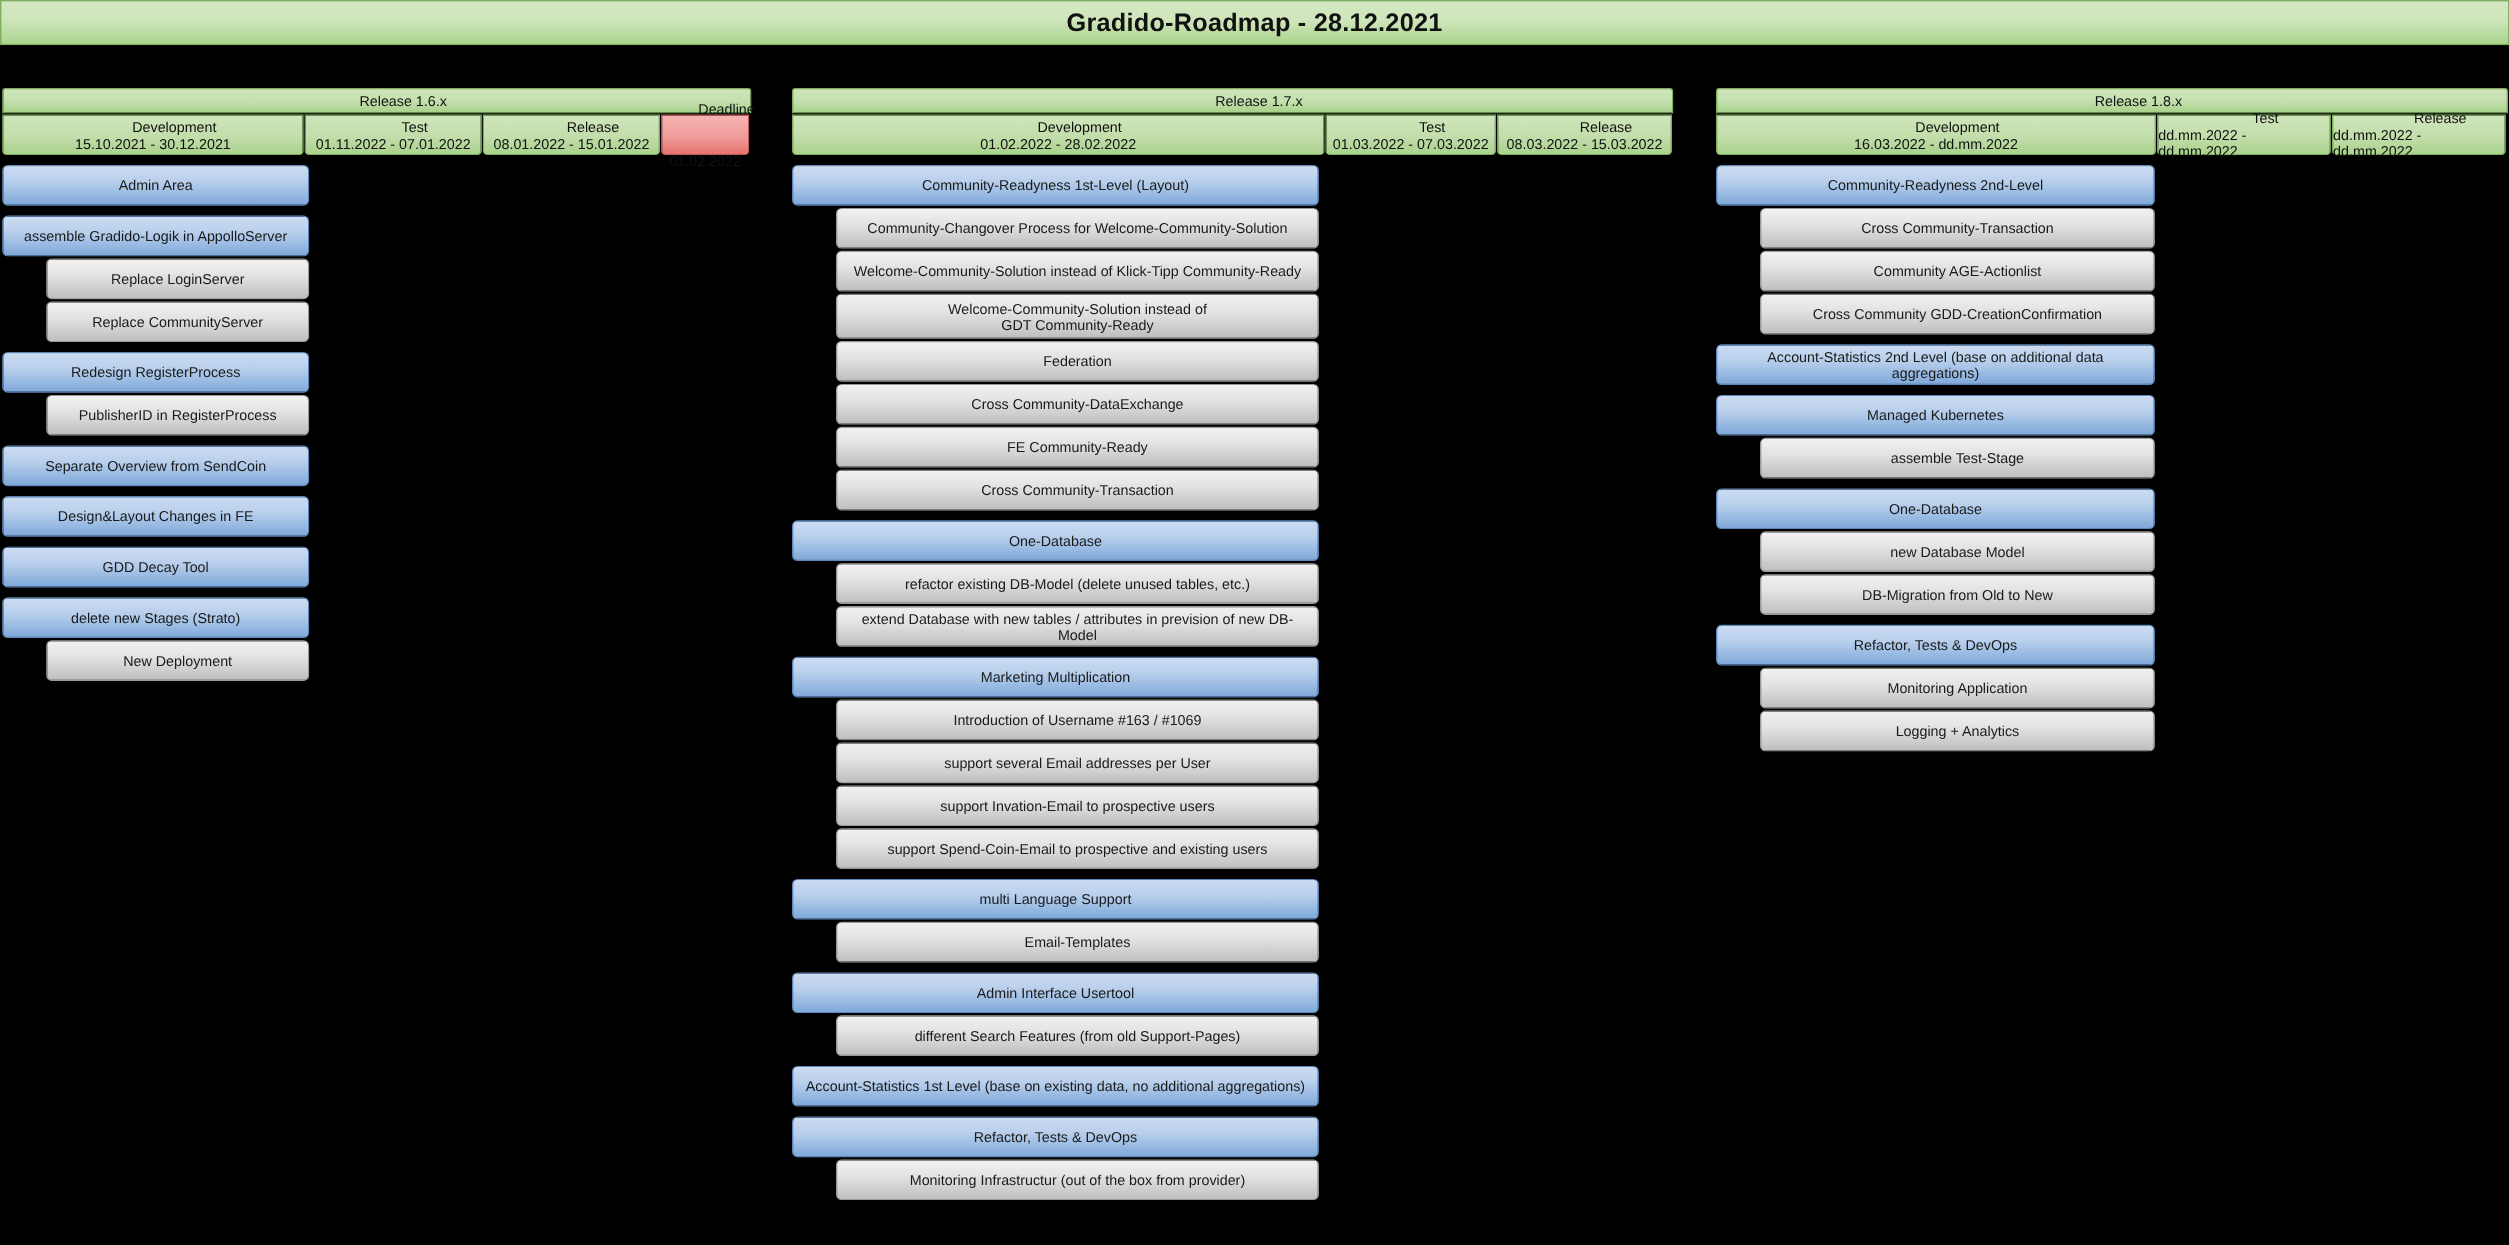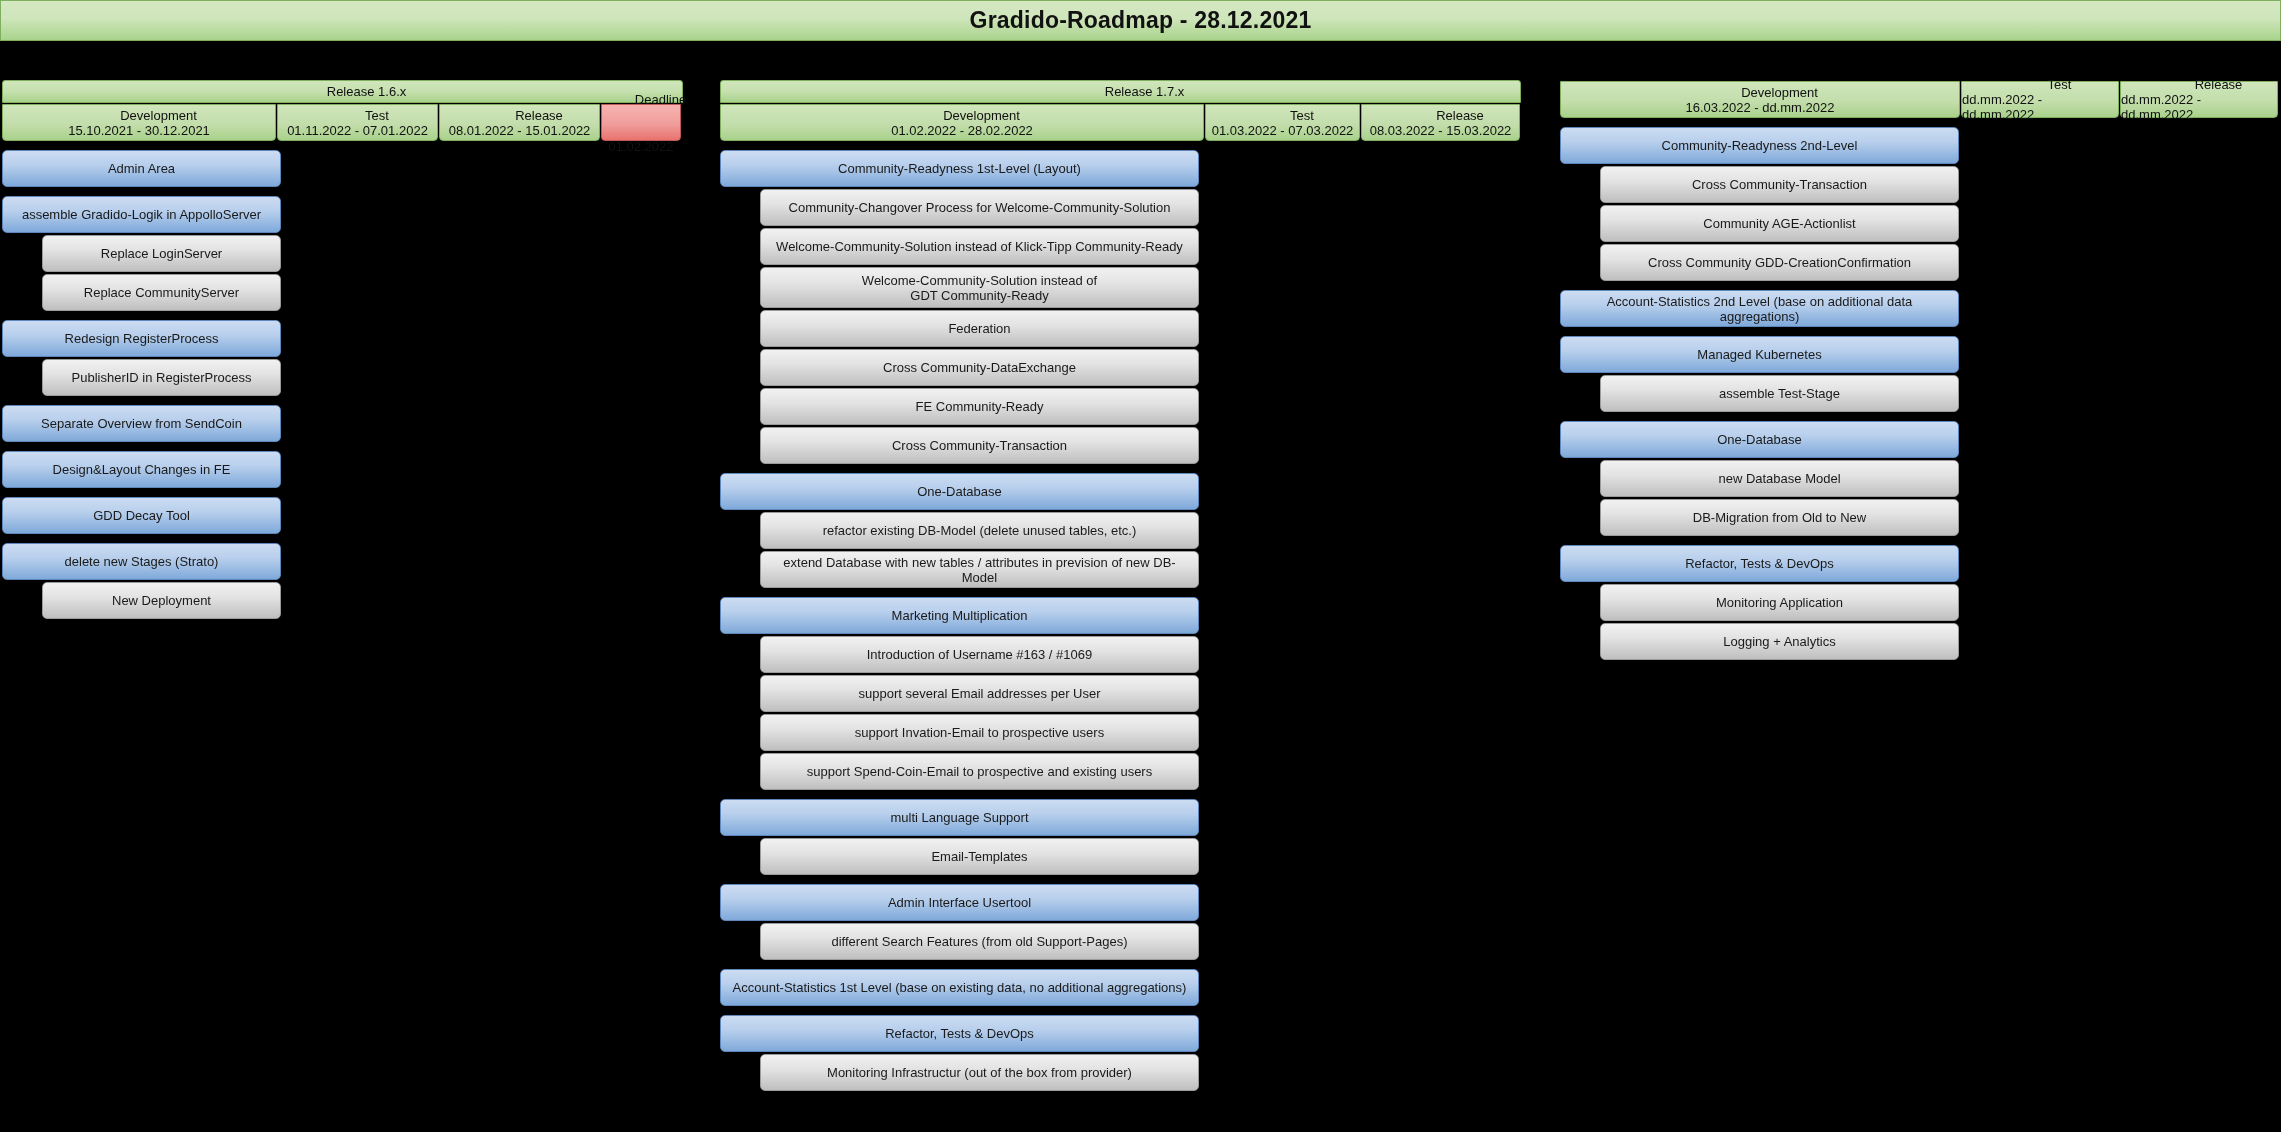--- a/index.html
+++ b/index.html
@@ -282,20 +282,21 @@
       <div class="task epic gap-before">
         <span>Refactor, Tests &amp; DevOps</span>
       </div>
       <div class="task sub">
         <span>Monitoring Infrastructur (out of the box from provider)</span>
       </div>
     </div>
 </div>
 
 <div class="column col-3">
+  <div class="release-title">Release 1.8.x</div>
   <div class="phase-row">
       <div class="phase" style="width: 400px;">
         <span class="phase-name">Development</span>
         <span class="phase-dates">16.03.2022 - dd.mm.2022</span>
       </div>
       <div class="phase" style="width: 158px;">
         <span class="phase-name">Test</span>
         <span class="phase-dates">dd.mm.2022 - dd.mm.2022</span>
       </div>
       <div class="phase" style="width: 158px;">

